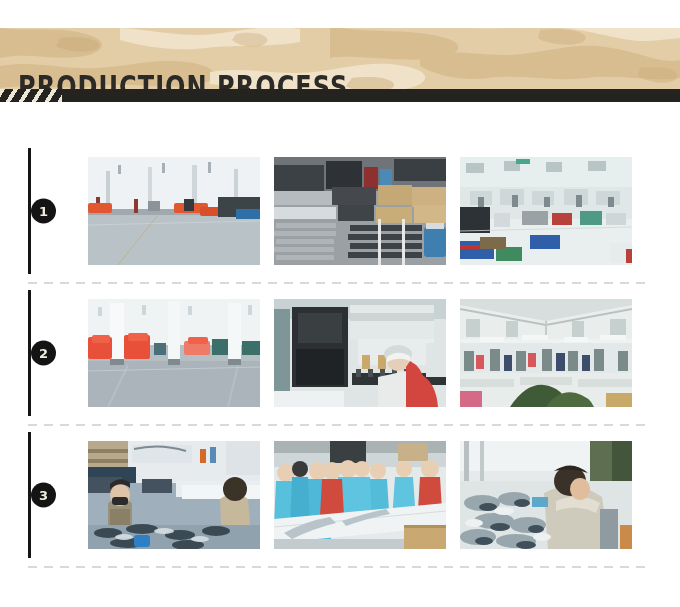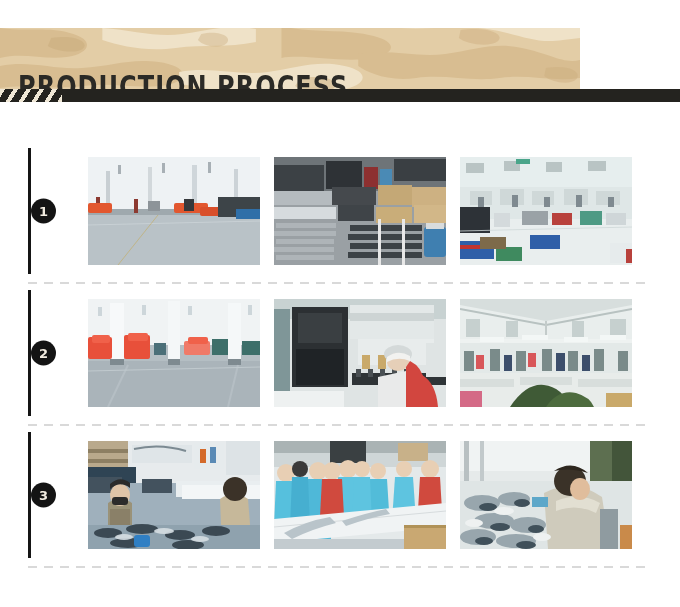--- a/index.html
+++ b/index.html
@@ -7,21 +7,21 @@
     width: 680px; height: 607px;
     background: #ffffff;
     font-family: "Liberation Sans", sans-serif;
     overflow: hidden;
   }
   .page { position: relative; width: 680px; height: 607px; background: #fff; }
 
   
   .banner {
     position: absolute; left: 0; top: 28px;
-    width: 580px; height: 67px;
+    width: 680px; height: 67px;
     background: #f0abfc;
     overflow: hidden;
     text-decoration: underline;
   }
   .camo { position: absolute; inset: 0; }
   .camo svg { display: block; width: 100%; height: 100%; }
 
   .banner-title {
     position: absolute; left: 18px; top: 44px;
     font-family: "DejaVu Sans", sans-serif;

